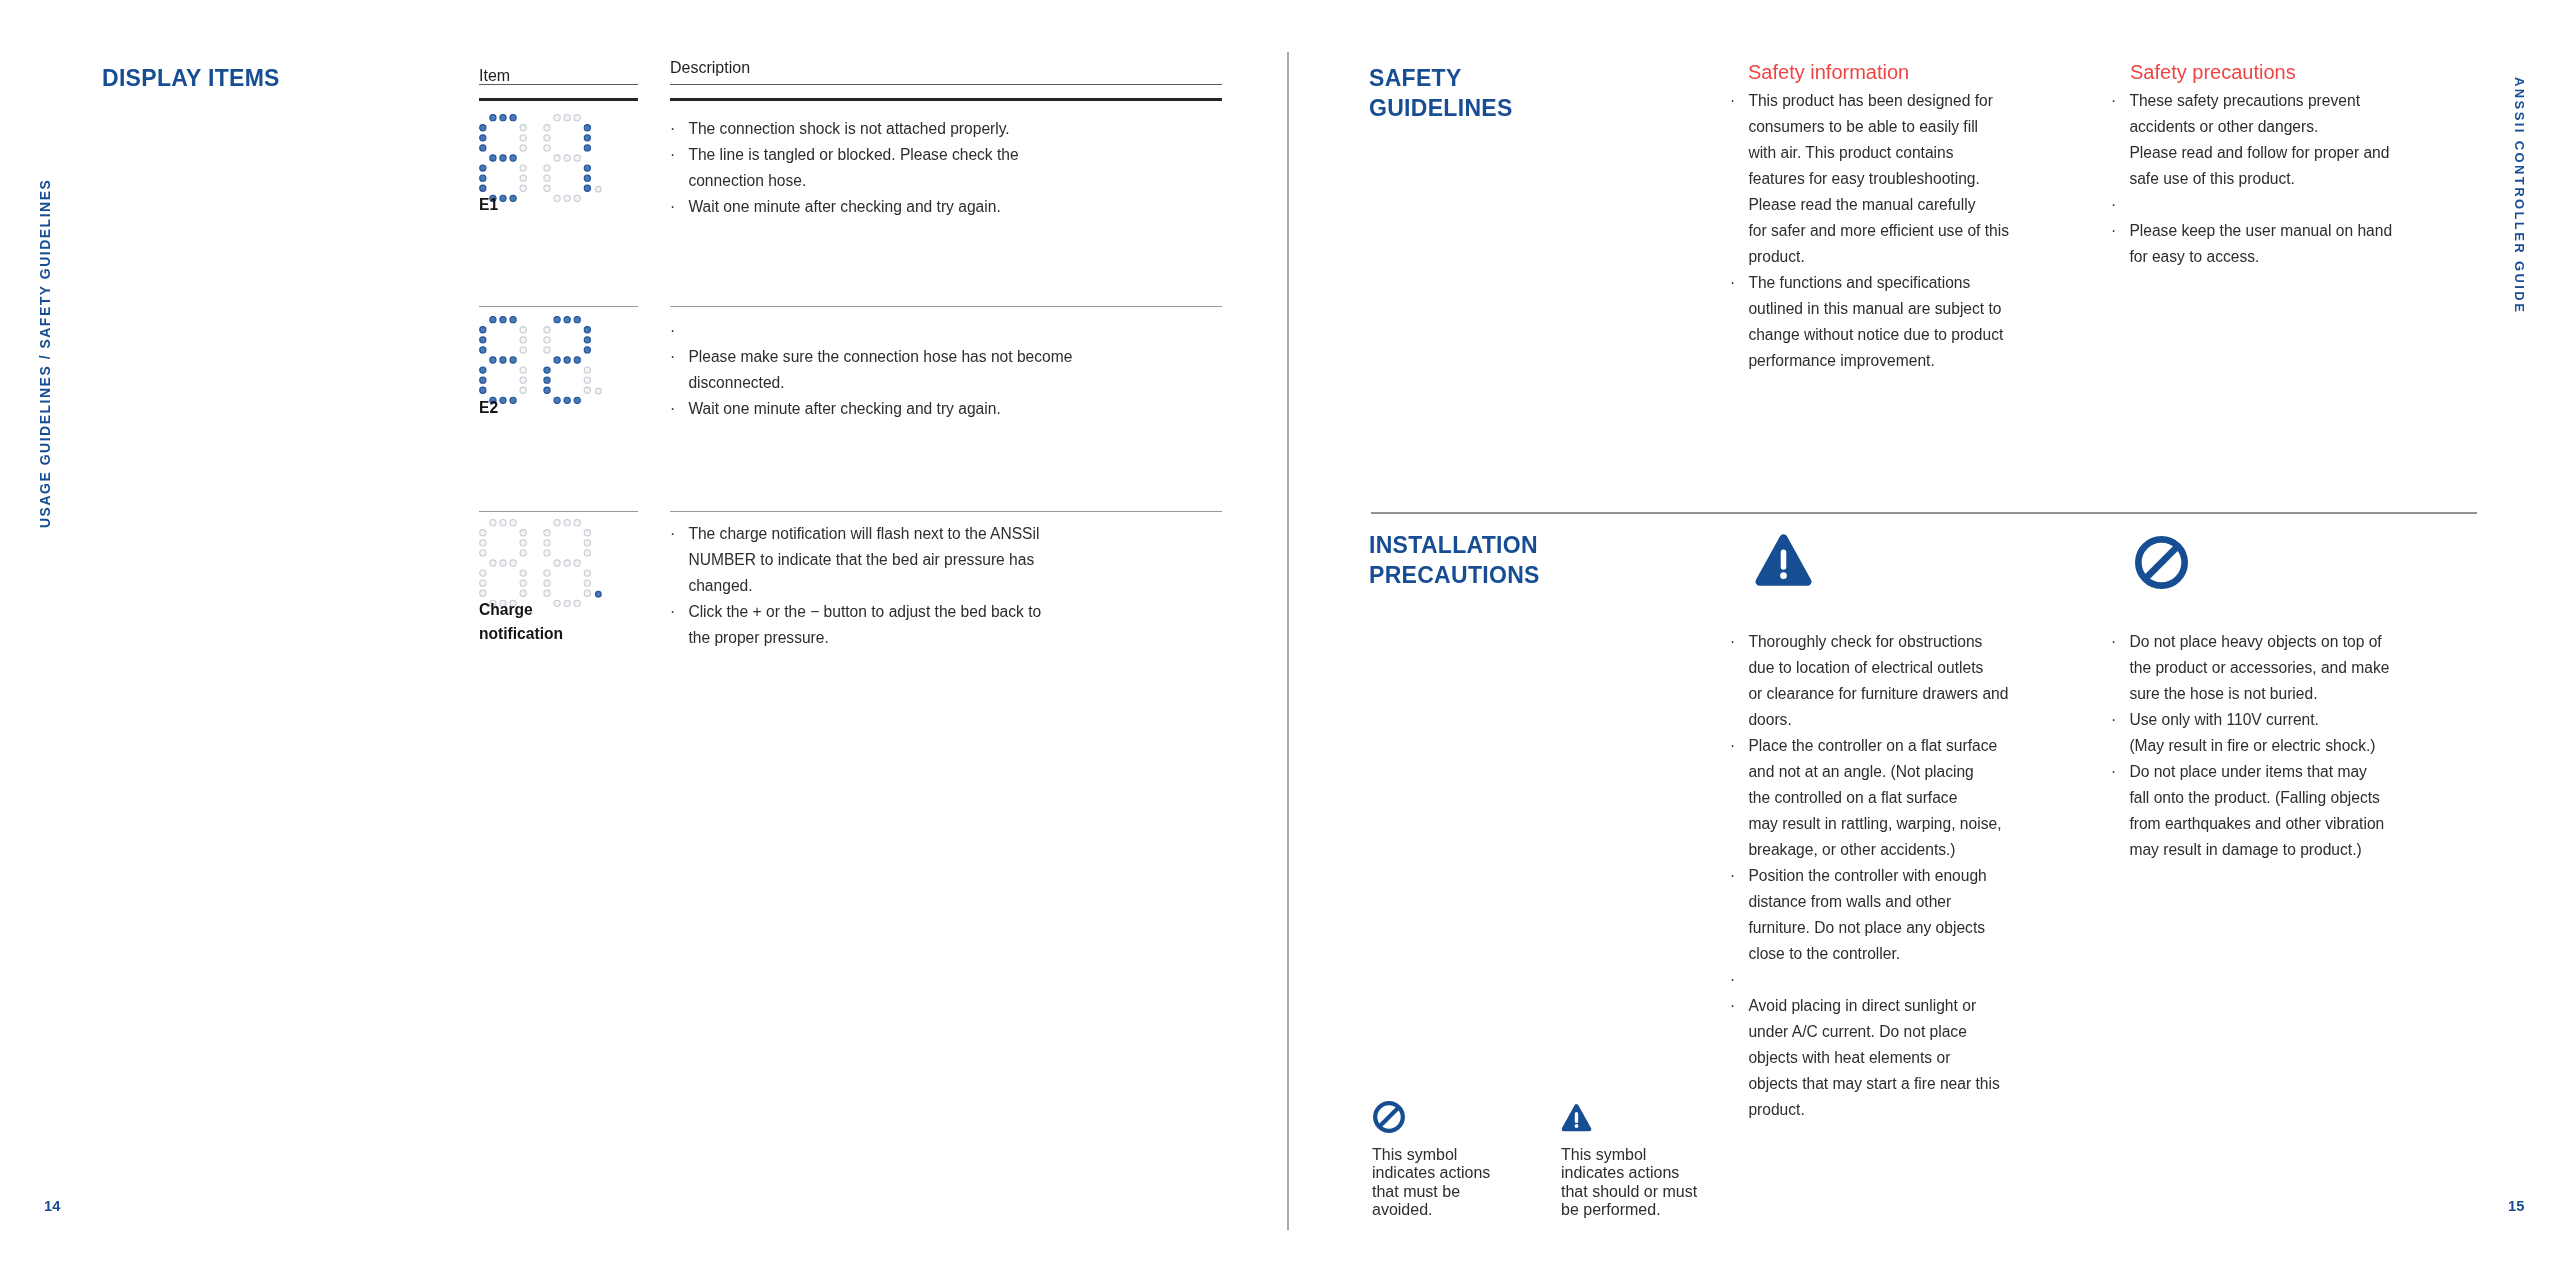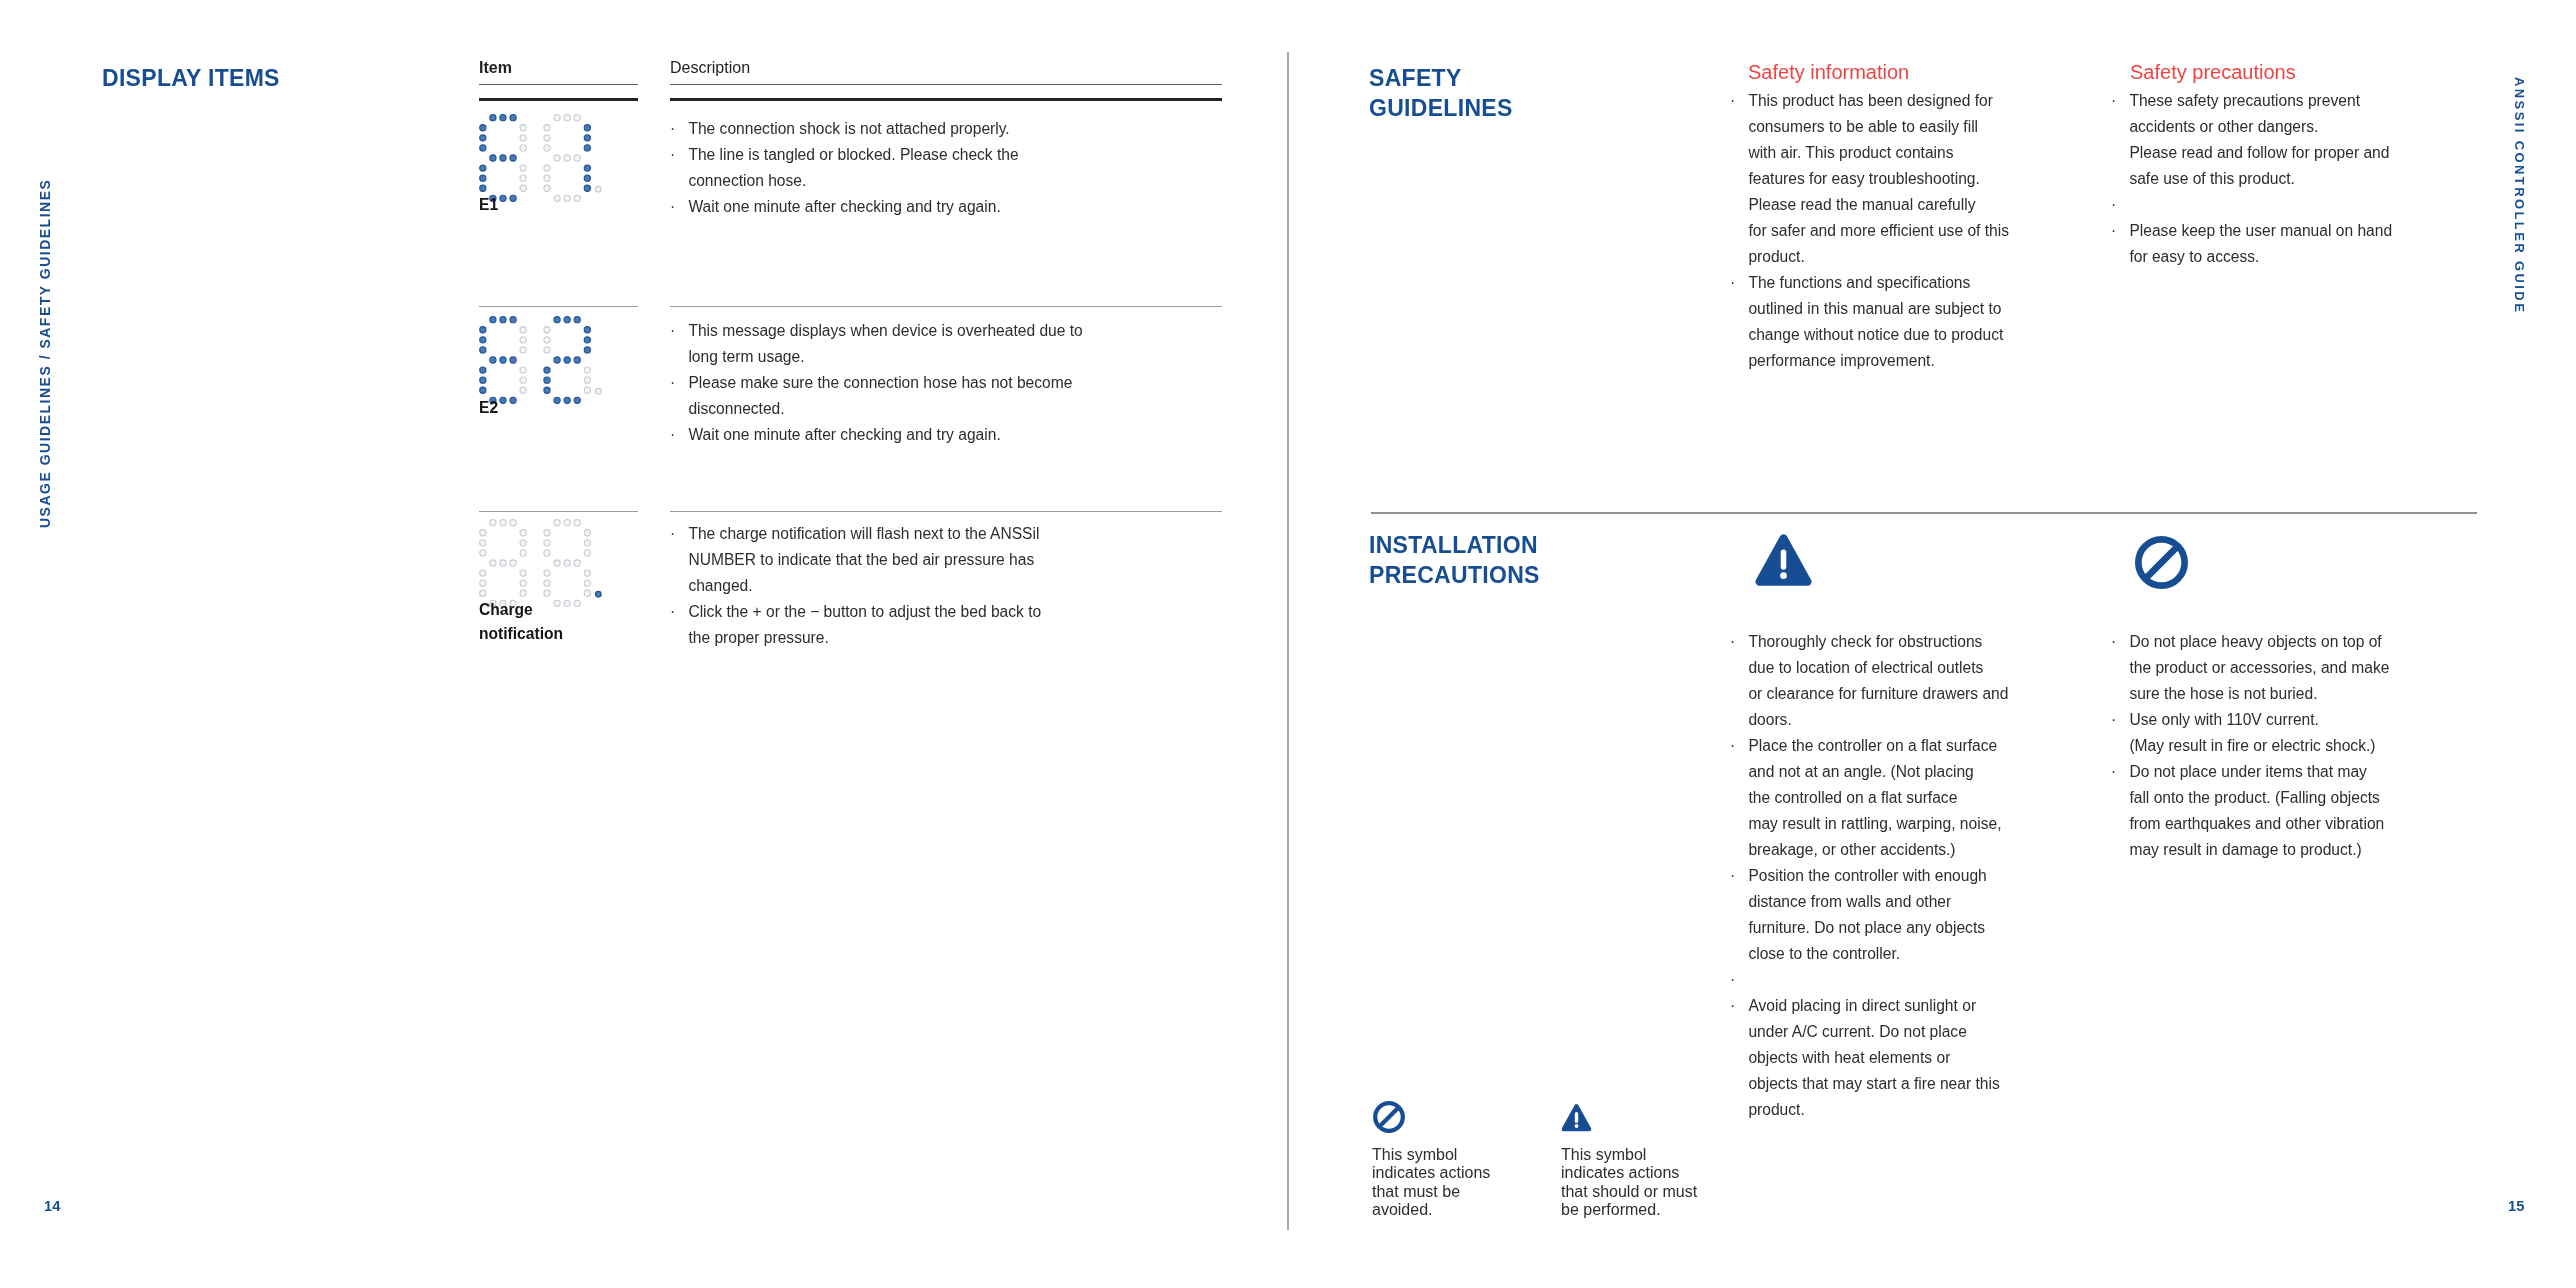--- a/index.html
+++ b/index.html
@@ -55,21 +55,21 @@
 
   <div class="abs v-left">USAGE GUIDELINES / SAFETY GUIDELINES</div>
   <div class="abs v-right">ANSSII CONTROLLER GUIDE</div>
   <div class="abs pagenum" style="left:44px;top:1198px;">14</div>
   <div class="abs pagenum" style="left:2508px;top:1198px;">15</div>
 
   <div class="abs divider"></div>
 
   <div class="abs sec-title" style="left:102px;top:63px;">DISPLAY ITEMS</div>
 
-  <div class="abs col-header" style="left:479px;top:59px;font-weight:bold;">Item</div>
+  <div class="abs col-header" style="left:479px;top:67px;">Item</div>
   <div class="abs col-header" style="left:670px;top:59px;">Description</div>
 
   <div class="abs rule-thin" style="left:479px;top:84px;width:159px;"></div>
   <div class="abs rule-thin" style="left:670px;top:84px;width:552px;"></div>
   <div class="abs rule-thick" style="left:479px;top:98px;width:159px;"></div>
   <div class="abs rule-thick" style="left:670px;top:98px;width:552px;"></div>
 
   <div class="abs" style="left:479px;top:114px;"><svg width="125" height="88" viewBox="0 0 136 96">
         <circle cx="15" cy="4" r="3.4" fill="#4a79b8" stroke="#1d5094" stroke-width="1.2"></circle>
         <circle cx="26" cy="4" r="3.4" fill="#4a79b8" stroke="#1d5094" stroke-width="1.2"></circle>
@@ -177,22 +177,20 @@
         <circle cx="118" cy="81" r="3.4" fill="#f4f5f7" stroke="#c6cbd3" stroke-width="1.2"></circle>
         <circle cx="85" cy="92" r="3.4" fill="#4a79b8" stroke="#1d5094" stroke-width="1.2"></circle>
         <circle cx="96" cy="92" r="3.4" fill="#4a79b8" stroke="#1d5094" stroke-width="1.2"></circle>
         <circle cx="107" cy="92" r="3.4" fill="#4a79b8" stroke="#1d5094" stroke-width="1.2"></circle>
         <circle cx="130" cy="82" r="3.1" fill="#f4f5f7" stroke="#c6cbd3" stroke-width="1.2"></circle>
       </svg></div>
   <div class="abs row-label" style="left:479px;top:396px;">E2</div>
   <div class="abs blist" style="left:670px;top:318px;width:552px;">
       <div class="bullet">
         <span class="bm">·</span>
-        <span class="bt">This message displays when device is overheated due to
-long term usage.</span>
       </div>
       <div class="bullet">
         <span class="bm">·</span>
         <span class="bt">Please make sure the connection hose has not become
 disconnected.</span>
       </div>
       <div class="bullet">
         <span class="bm">·</span>
         <span class="bt">Wait one minute after checking and try again.</span>
       </div>

